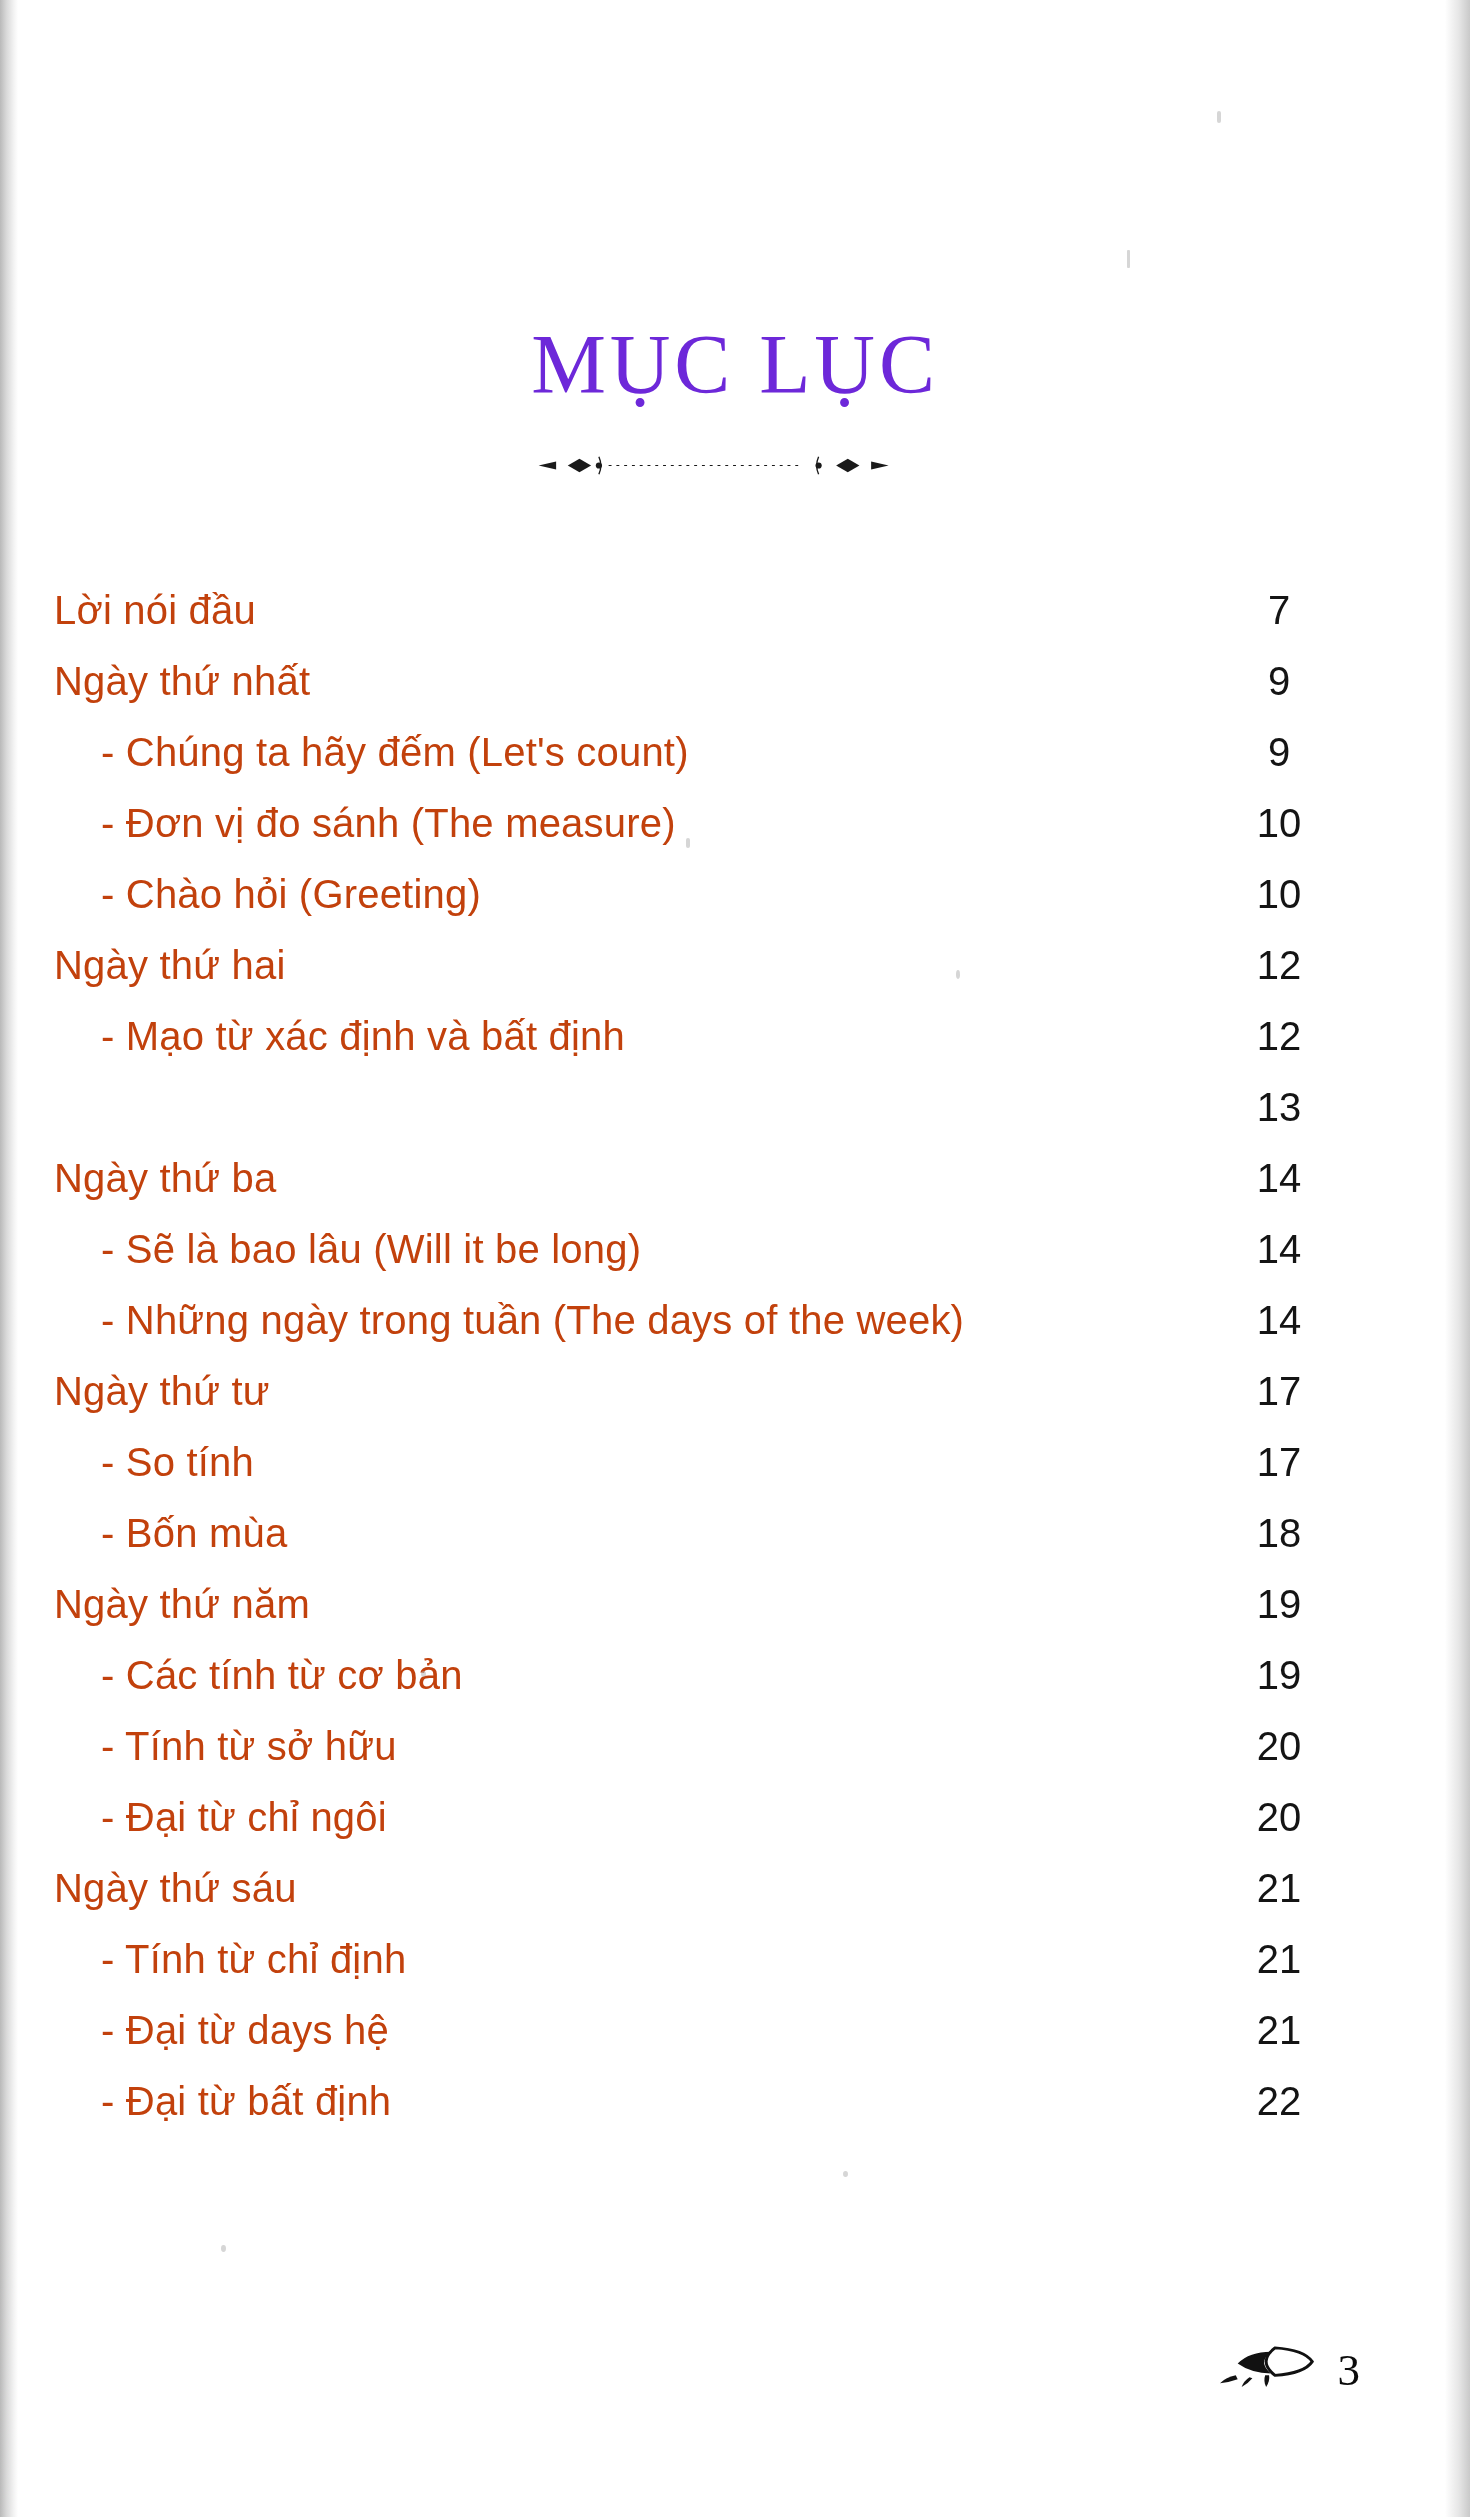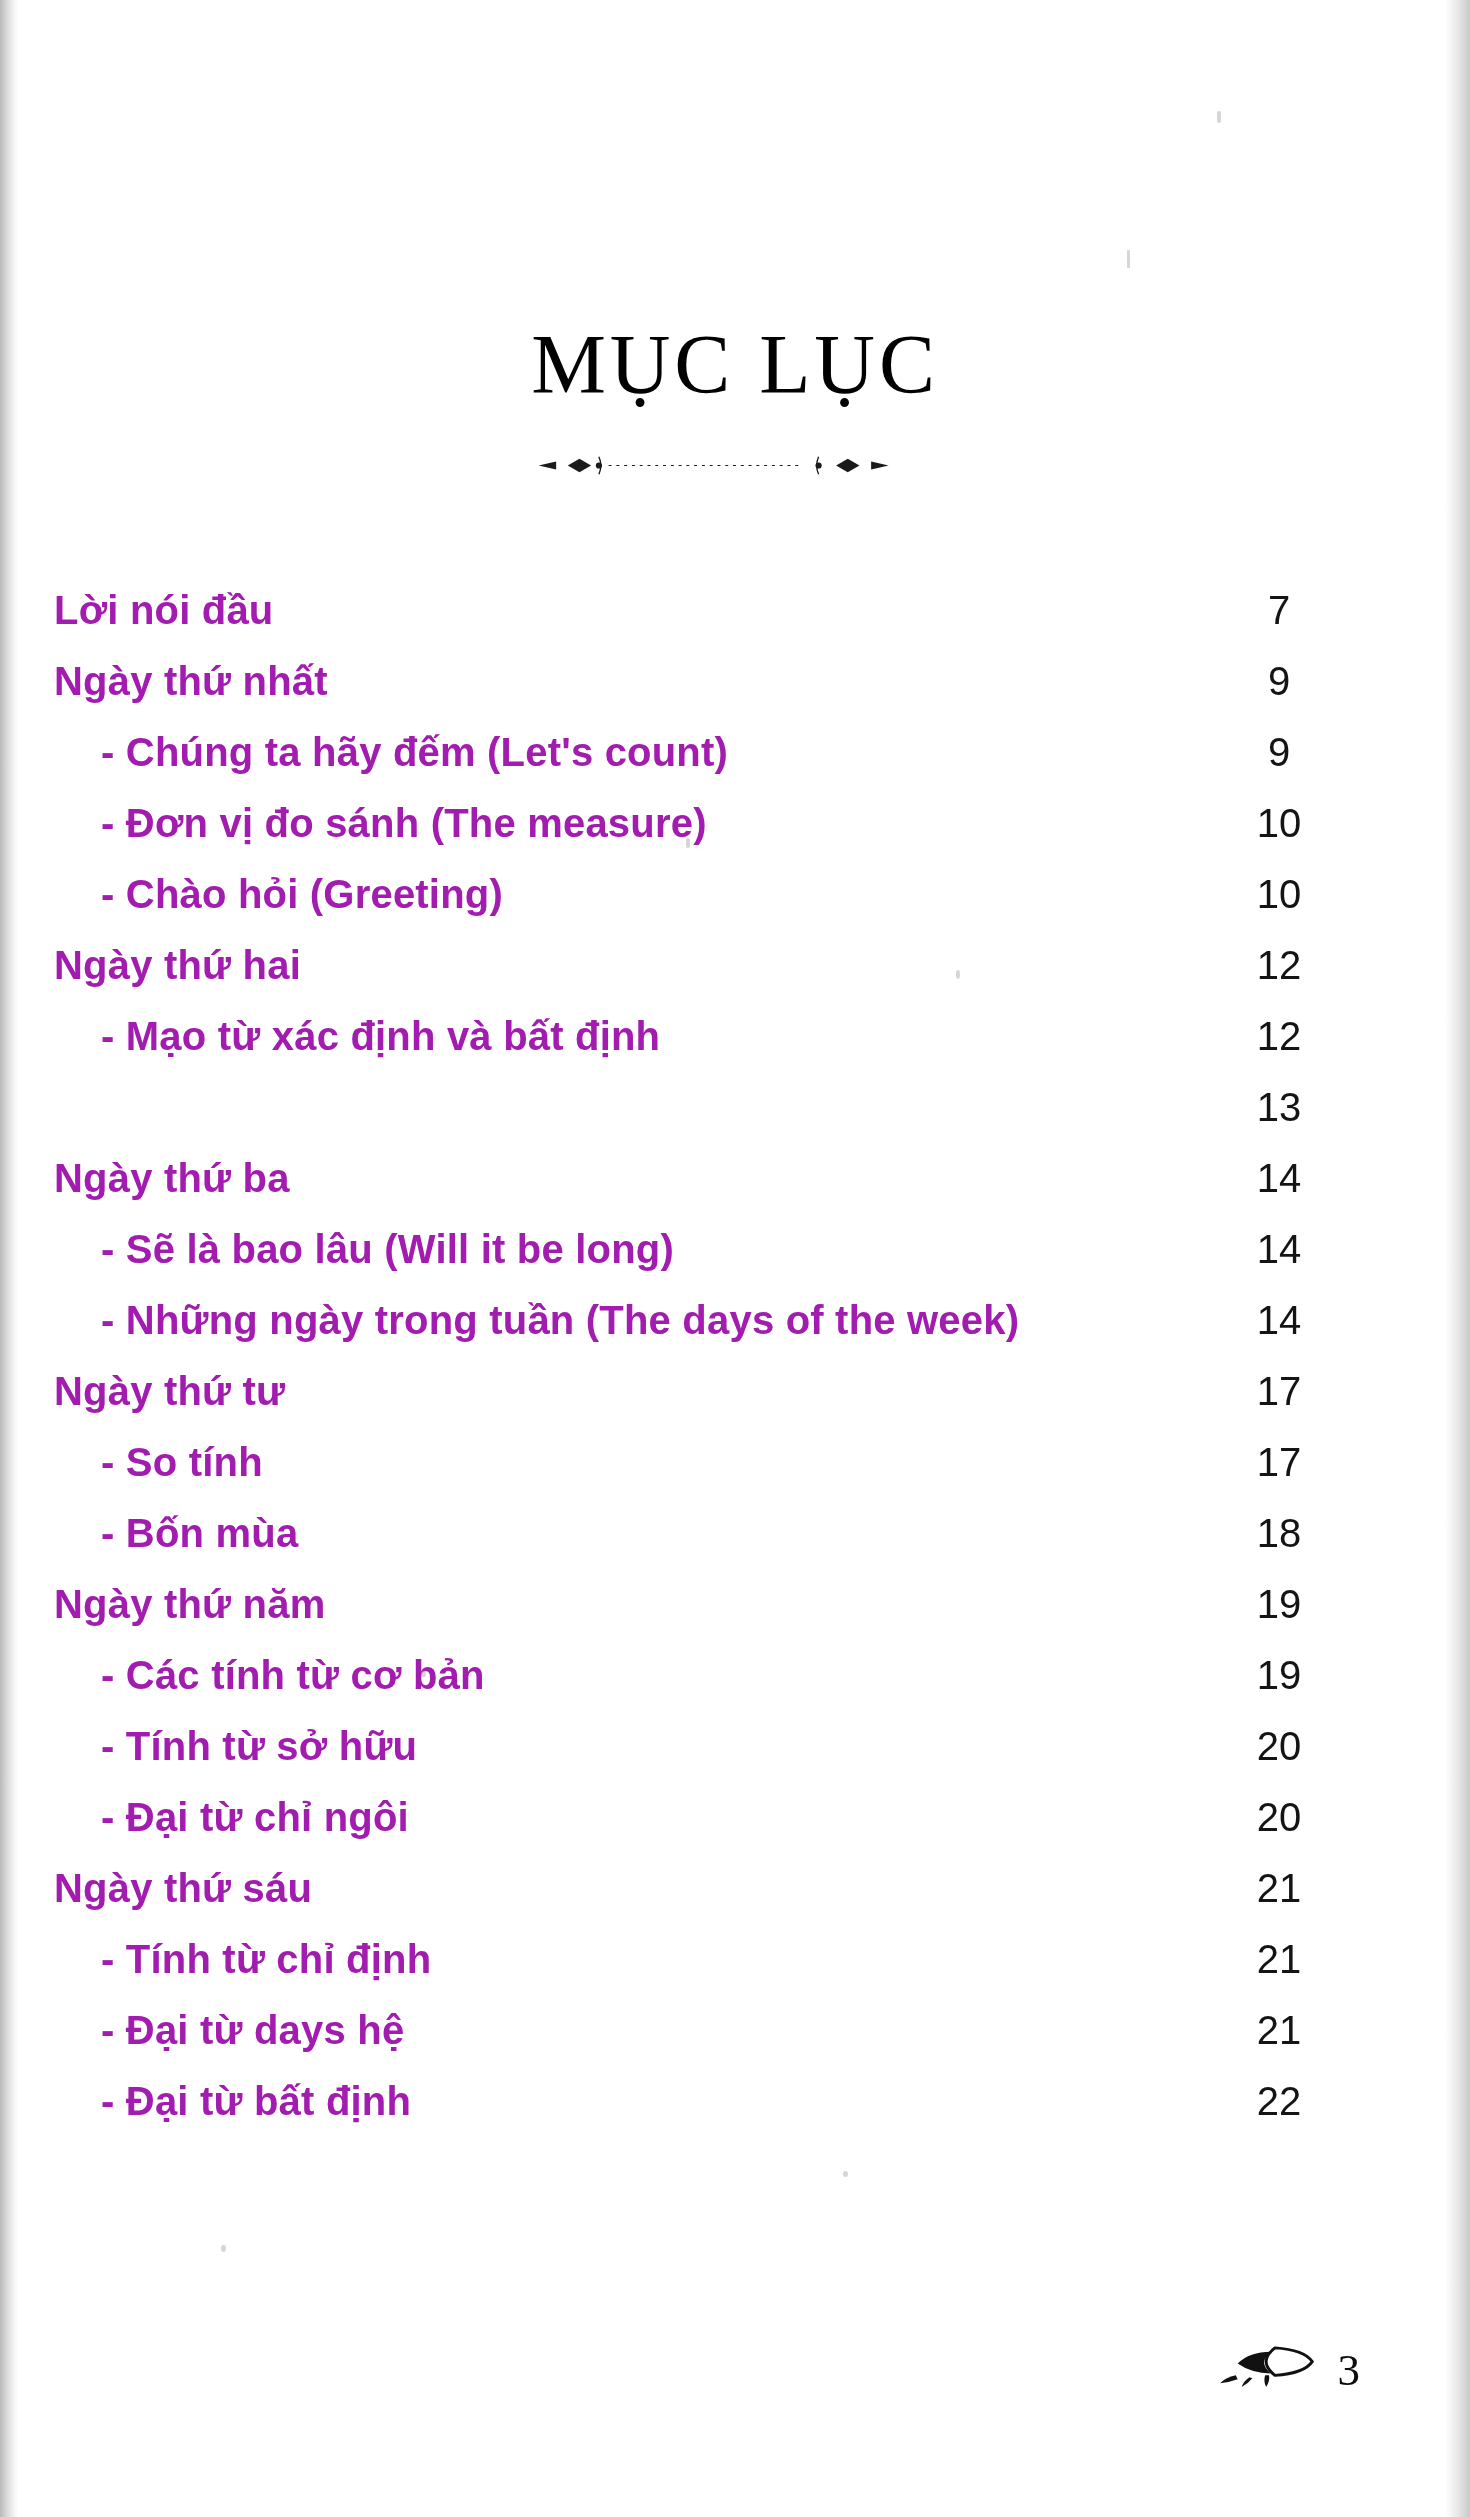--- a/index.html
+++ b/index.html
@@ -44,21 +44,21 @@
 
   .title {
     position: absolute;
     top: 316px;
     left: 0;
     width: 1470px;
     text-align: center;
     font-family: "Liberation Serif", serif;
     font-size: 84px;
     letter-spacing: 3.9px;
-    color: #000000;
+    color: #6d28d9;
     font-weight: 400;
   }
 
   .ornament {
     position: absolute;
     top: 446px;
     left: 0;
     width: 1470px;
     height: 39px;
     display: flex;
@@ -75,24 +75,23 @@
   }
 
   .toc-row {
     position: relative;
     height: 71px;
     display: flex;
     align-items: baseline;
   }
   .toc-row .label {
     font-size: 40px;
-    color: #a21caf;
+    color: #c2410c;
     white-space: nowrap;
     letter-spacing: 0.2px;
-    font-weight: bold;
   }
   .toc-row .page-no {
     position: absolute;
     right: 0;
     width: 118px;
     text-align: center;
     font-size: 40px;
     color: #141414;
   }
   .toc-row.level-1 .label {

